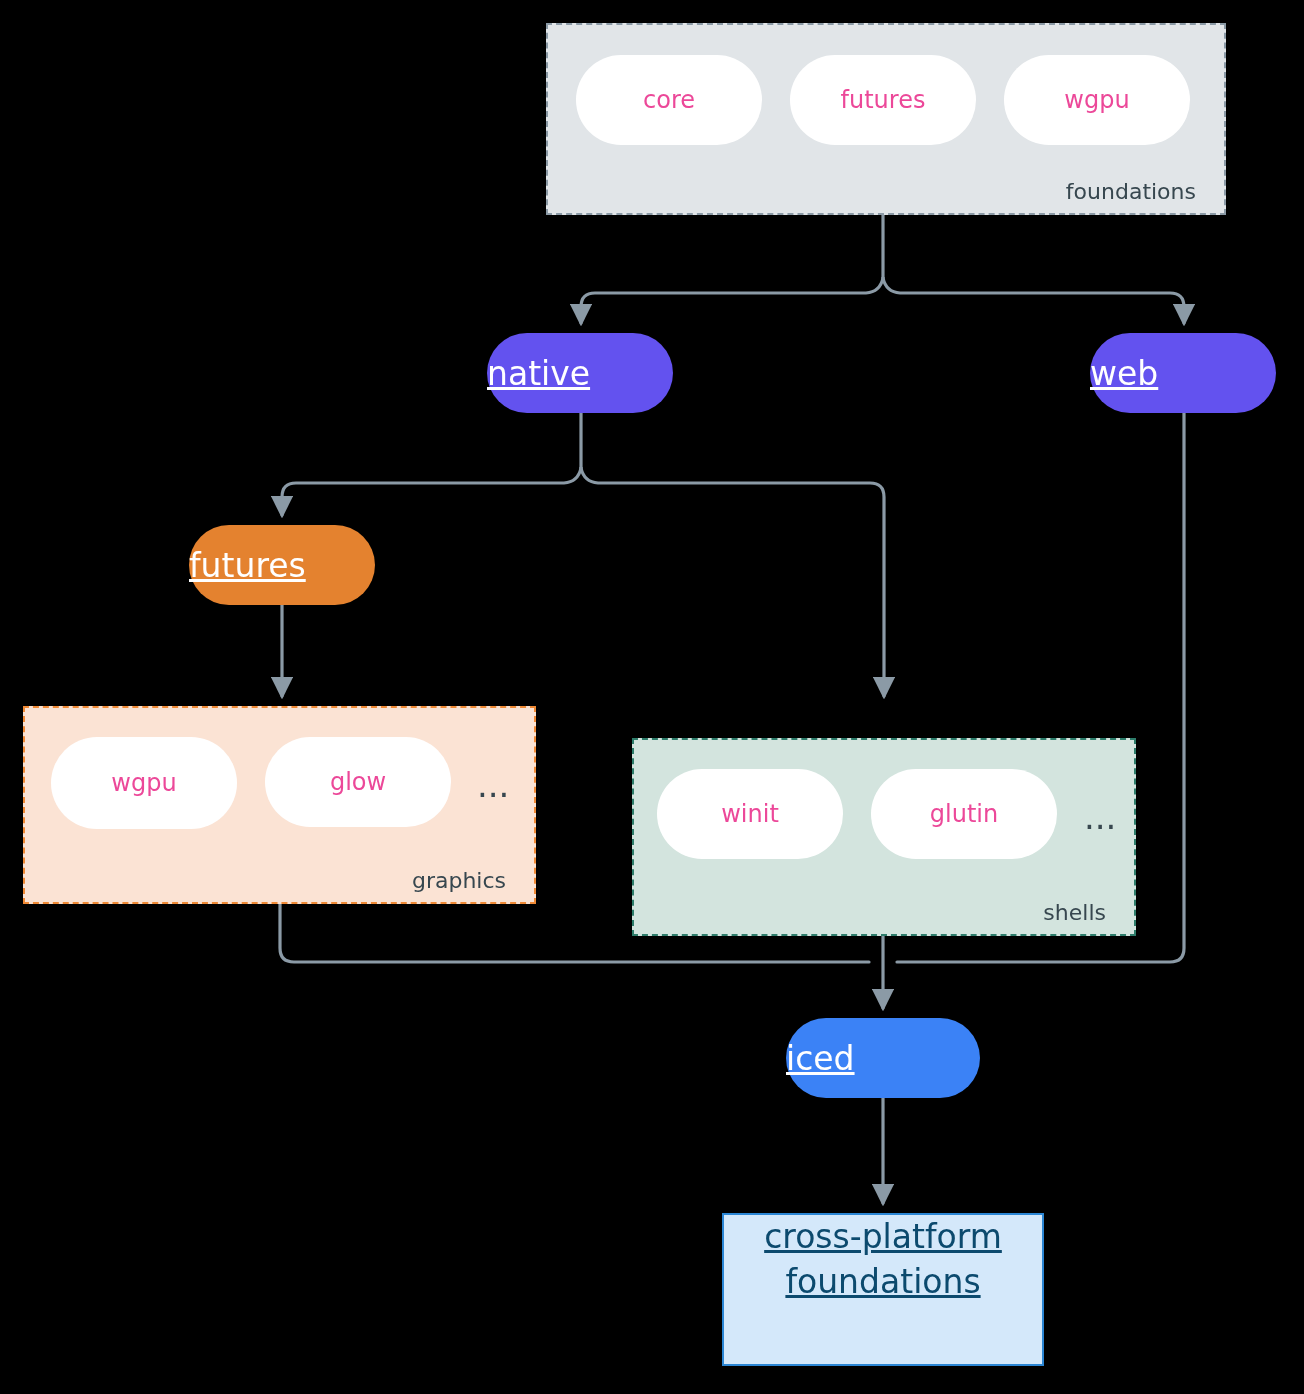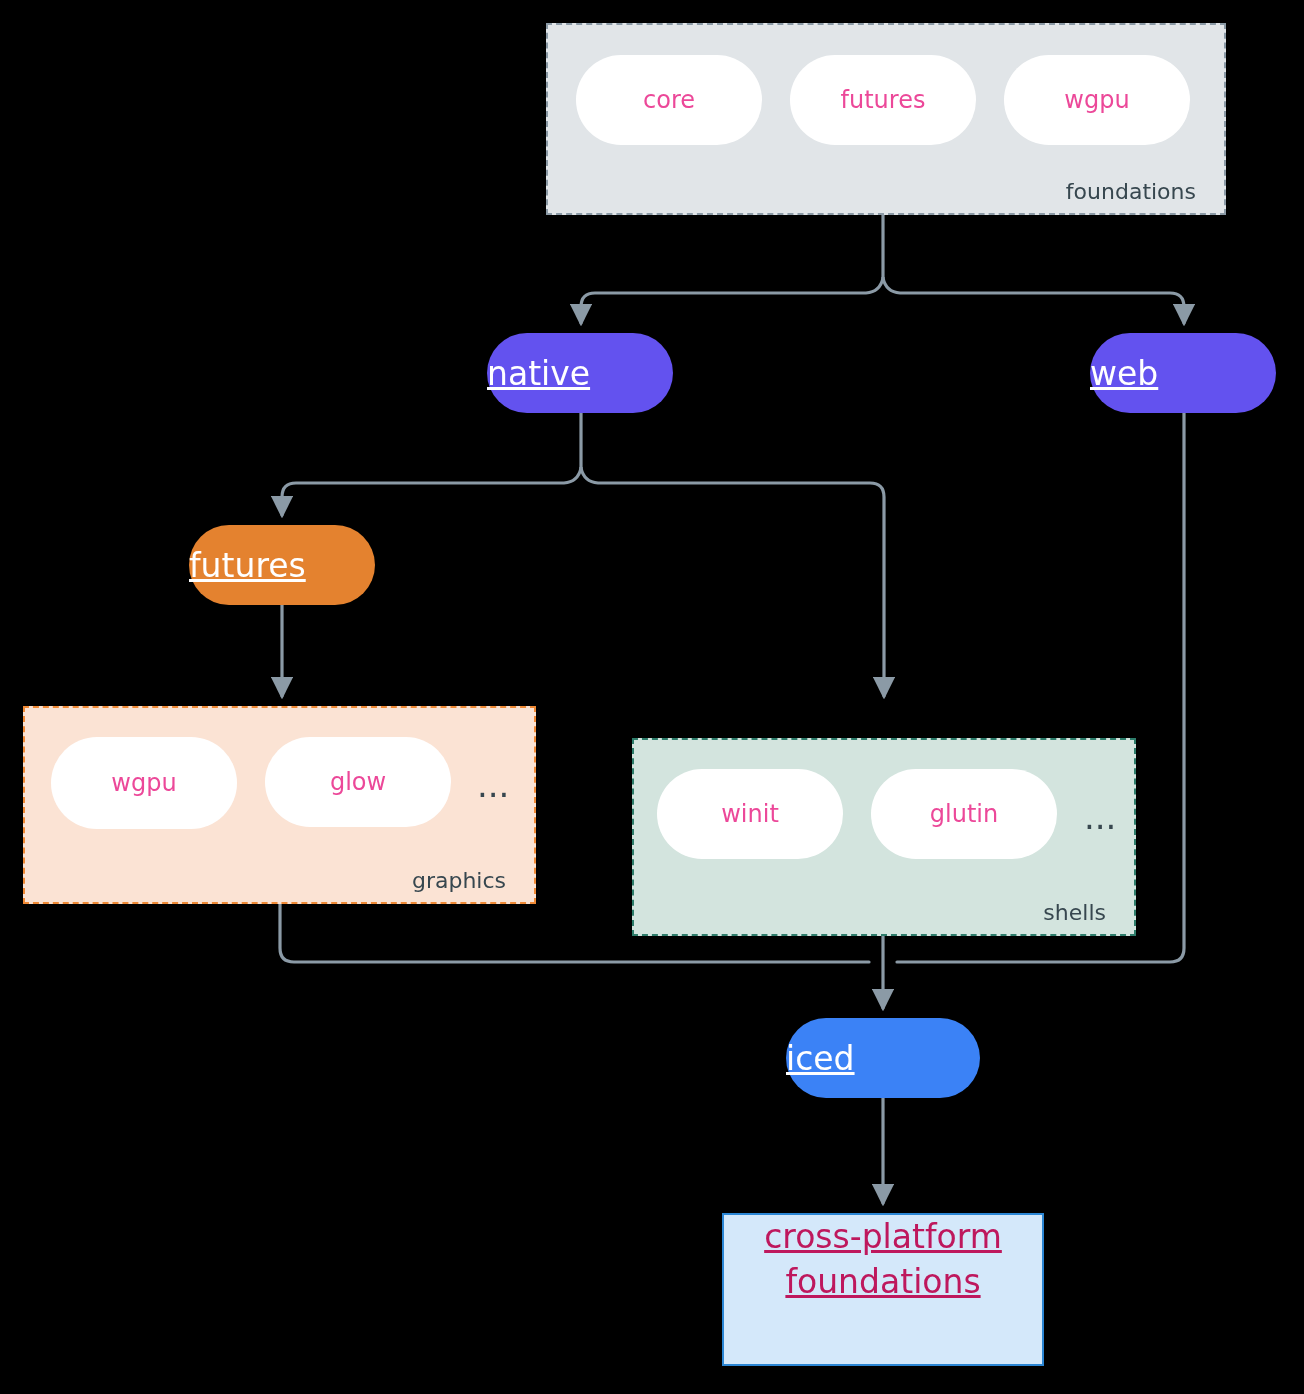--- a/index.html
+++ b/index.html
@@ -107,21 +107,21 @@
   #node-iced     { left: 786px; top: 1018px; width: 194px; height: 80px; }
 
   
   #node-app {
     left: 722px;
     top: 1213px;
     width: 322px;
     height: 153px;
     background: #d4e8fa;
     border: 2px solid #2b86d4;
-    color: #be185d;
+    color: #0c4a6e;
     font-size: 33px;
     line-height: 1.35;
     flex-direction: column;
   }
 </style>
 </head>
 <body>
 
 <div id="diagram">
 

